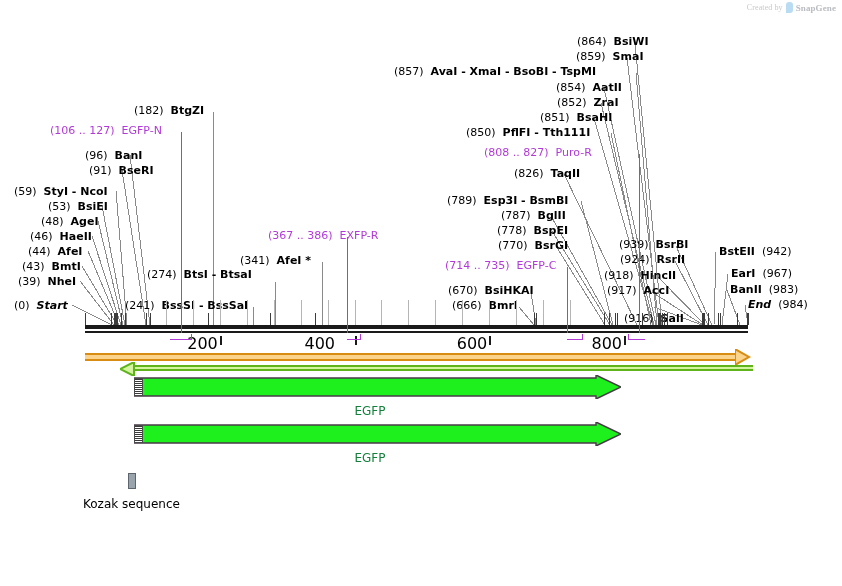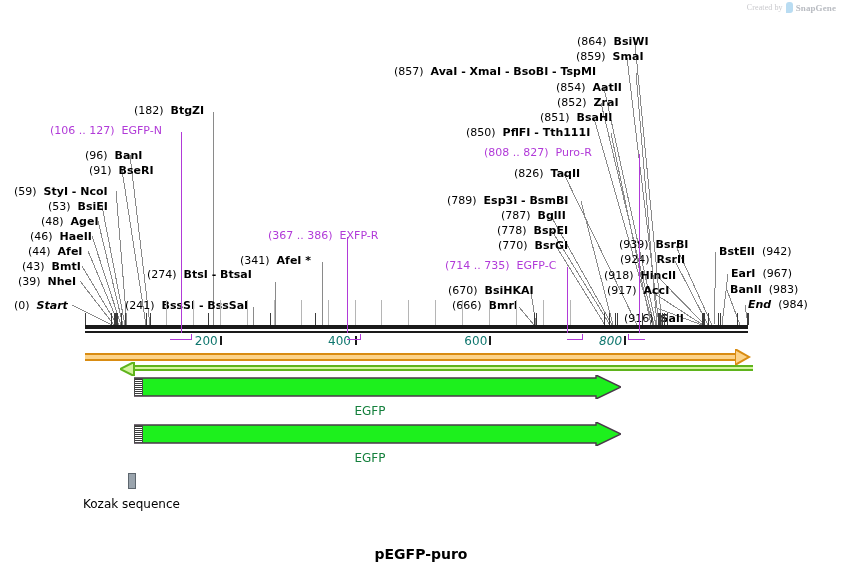--- a/index.html
+++ b/index.html
@@ -58,21 +58,21 @@
   }
   .tick{
     position:absolute;width:1px;background:#7f7f7f;
   }
   .rtick{
     position:absolute;width:2px;height:9px;background:#1a1a1a;top:336px;
   }
   .rlabel{
     position:absolute;top:334px;
     font-family:"DejaVu Sans", sans-serif;
-    font-size:12px;color:#0f766e;
+    font-size:16px;color:#000000;
     transform:translateX(-100%);
     padding-right:2px;
   }
 
   
   .pline{position:absolute;width:1px;background:#b13ad8;}
   .pbrk{position:absolute;height:1px;background:#b13ad8;}
   .pbrkv{position:absolute;width:1px;height:6px;background:#b13ad8;}
 
   
@@ -303,25 +303,25 @@
       <div class="tick" style="left: 570.122px; top: 300px; height: 25px; background: rgb(181, 181, 181);"></div>
     </div>
 
   <div class="backbone"></div>
   <div class="backbone-thin"></div>
 
   <div id="ruler">
       <div class="rtick" style="left: 219.756px;"></div>
       <div class="rlabel" style="left: 219.756px;">200</div>
       <div class="rtick" style="left: 354.512px;"></div>
-      <div class="rlabel" style="left: 353px;">400</div>
+      <div class="rlabel" style="left: 337px;">400</div>
       <div class="rtick" style="left: 489.268px;"></div>
       <div class="rlabel" style="left: 489.268px;">600</div>
       <div class="rtick" style="left: 624.024px;"></div>
-      <div class="rlabel" style="left: 624.024px; font-style: italic;">800</div>
+      <div class="rlabel" style="left: 624.024px;">800</div>
     </div>
 
   <div id="primer-lines">
       <div class="pline" style="left: 181px; top: 132px; height: 201px;"></div>
       <div class="pbrk" style="left: 170px; top: 339px; width: 21px;"></div>
       <div class="pbrkv" style="left: 191px; top: 334px;"></div>
       <div class="pline" style="left: 347px; top: 237px; height: 96px;"></div>
       <div class="pbrk" style="left: 347px; top: 339px; width: 13px;"></div>
       <div class="pbrkv" style="left: 360px; top: 334px;"></div>
       <div class="pline" style="left: 567px; top: 267px; height: 66px;"></div>
@@ -354,15 +354,14 @@
     <svg width="487" height="24" viewBox="0 0 487 24">
       <polygon points="0,3 462,3 462,0 487,12 462,24 462,21 0,21" fill="#1df01d" stroke="#4a3a4a" stroke-width="1.4" stroke-linejoin="miter"></polygon>
     </svg>
   </div>
   <div class="hatch" style="left:134px;top:425px;width:9px;height:18px;"></div>
   <div class="feat-label" style="left:300px;top:451px;width:140px;">EGFP</div>
 
   <div class="kozak"></div>
   <div class="kozak-label">Kozak sequence</div>
 
-  <div class="title">pEGFP-puro</div>
 
 </div>
 
 </body></html>

